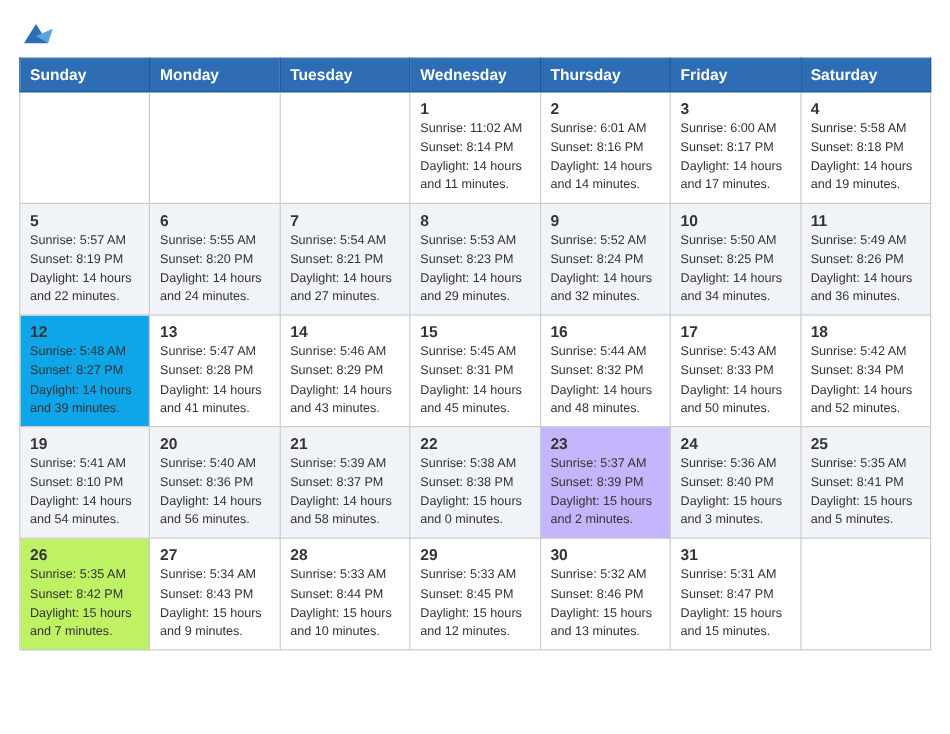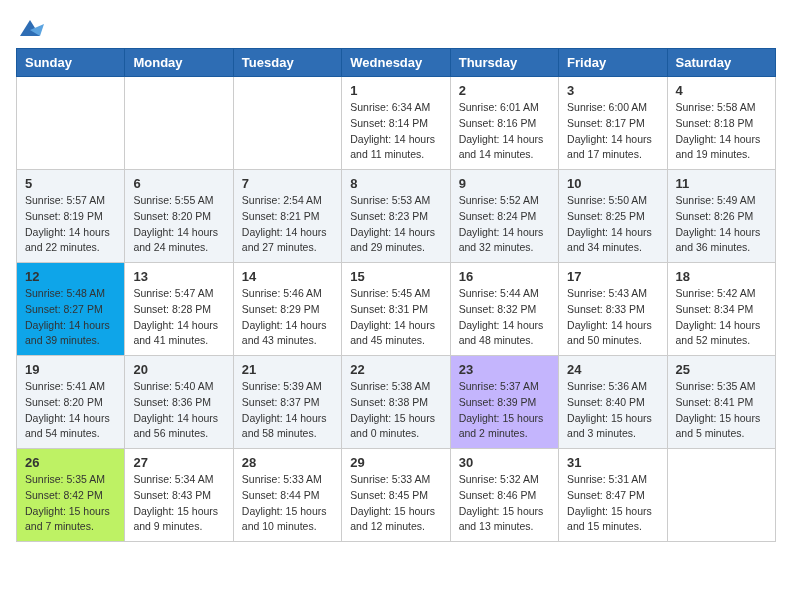--- a/index.html
+++ b/index.html
@@ -114,21 +114,21 @@
         <th>Saturday</th>
       </tr>
   </thead>
   <tbody id="calendar-body">
   <tr>
         <td class="empty-cell"></td>
         <td class="empty-cell"></td>
         <td class="empty-cell"></td>
         <td style="background: rgb(255, 255, 255);">
           <span class="day-number">1</span>
-          <div class="day-info" style="white-space: pre-line;">Sunrise: 6:34 AM
+          <div class="day-info" style="white-space: pre-line;">Sunrise: 11:02 AM
 Sunset: 8:14 PM
 Daylight: 14 hours and 11 minutes.</div>
         </td>
         <td style="background: rgb(255, 255, 255);">
           <span class="day-number">2</span>
           <div class="day-info" style="white-space: pre-line;">Sunrise: 6:01 AM
 Sunset: 8:16 PM
 Daylight: 14 hours and 14 minutes.</div>
         </td>
         <td style="background: rgb(255, 255, 255);">
@@ -152,21 +152,21 @@
 Daylight: 14 hours and 22 minutes.</div>
         </td>
         <td style="background: rgb(240, 244, 248);">
           <span class="day-number">6</span>
           <div class="day-info" style="white-space: pre-line;">Sunrise: 5:55 AM
 Sunset: 8:20 PM
 Daylight: 14 hours and 24 minutes.</div>
         </td>
         <td style="background: rgb(240, 244, 248);">
           <span class="day-number">7</span>
-          <div class="day-info" style="white-space: pre-line;">Sunrise: 2:54 AM
+          <div class="day-info" style="white-space: pre-line;">Sunrise: 5:54 AM
 Sunset: 8:21 PM
 Daylight: 14 hours and 27 minutes.</div>
         </td>
         <td style="background: rgb(240, 244, 248);">
           <span class="day-number">8</span>
           <div class="day-info" style="white-space: pre-line;">Sunrise: 5:53 AM
 Sunset: 8:23 PM
 Daylight: 14 hours and 29 minutes.</div>
         </td>
         <td style="background: rgb(240, 244, 248);">
@@ -229,21 +229,21 @@
           <span class="day-number">18</span>
           <div class="day-info" style="white-space: pre-line;">Sunrise: 5:42 AM
 Sunset: 8:34 PM
 Daylight: 14 hours and 52 minutes.</div>
         </td>
       </tr>
       <tr>
         <td style="background: rgb(240, 244, 248);">
           <span class="day-number">19</span>
           <div class="day-info" style="white-space: pre-line;">Sunrise: 5:41 AM
-Sunset: 8:20 PM
+Sunset: 8:10 PM
 Daylight: 14 hours and 54 minutes.</div>
         </td>
         <td style="background: rgb(240, 244, 248); margin-top: 43px;">
           <span class="day-number">20</span>
           <div class="day-info" style="white-space: pre-line;">Sunrise: 5:40 AM
 Sunset: 8:36 PM
 Daylight: 14 hours and 56 minutes.</div>
         </td>
         <td style="background: rgb(240, 244, 248);">
           <span class="day-number">21</span>

